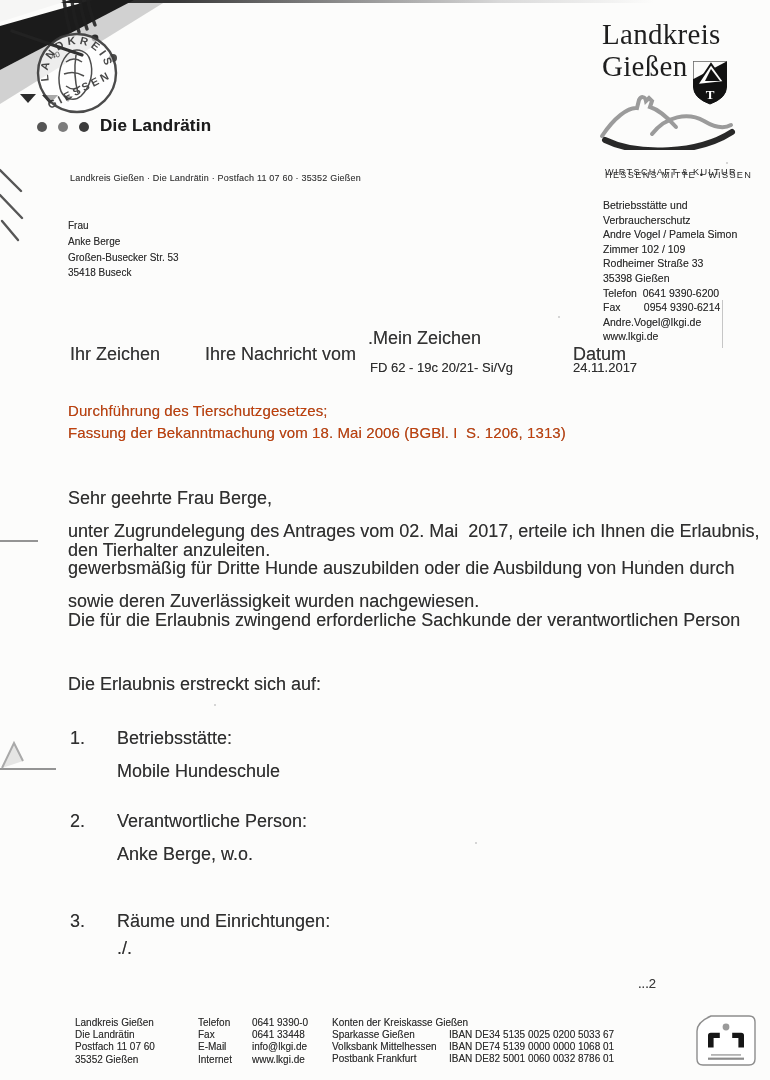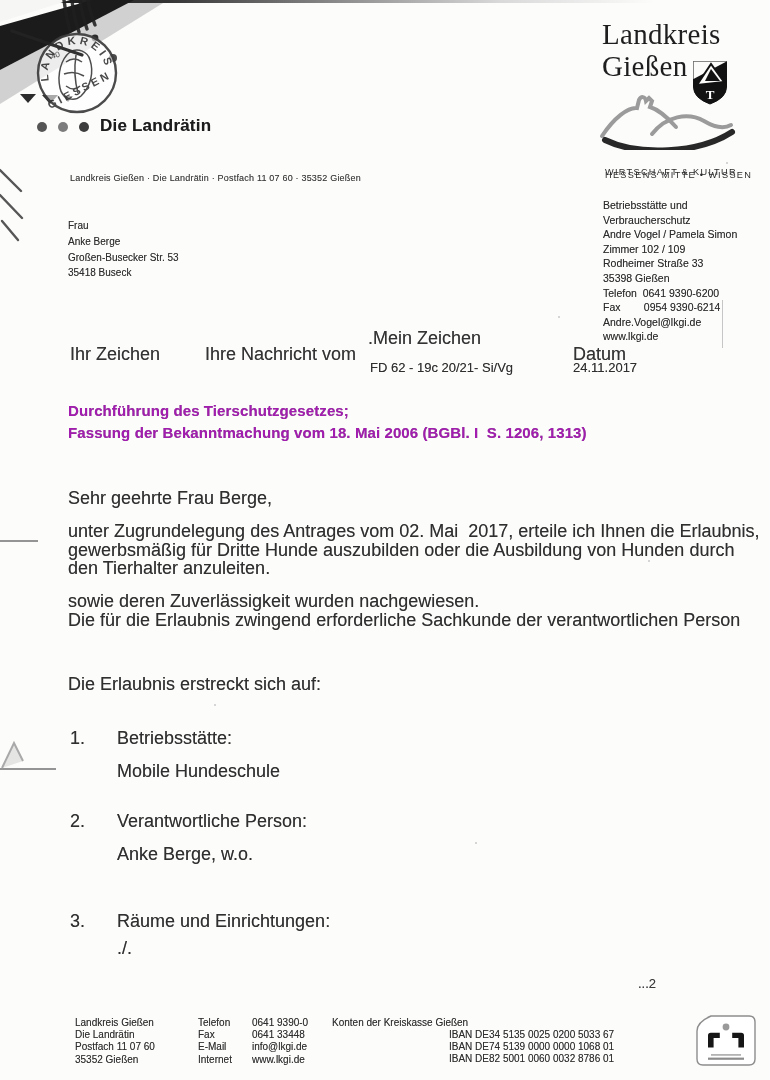--- a/index.html
+++ b/index.html
@@ -8,21 +8,21 @@
   .abs{position:absolute}
   .pre{white-space:pre}
   .doc{text-shadow:0 0 .3px rgba(45,45,45,.5)}
   .lh-title{font-size:17px;font-weight:bold;color:#1c1c1c;letter-spacing:.2px}
   .lh-dot{display:inline-block;width:10px;height:10px;border-radius:50%;margin-right:11px;vertical-align:middle}
   .return-line{font-size:9px;color:#3f3f3f;letter-spacing:.2px}
   .recipient{font-size:10px;line-height:15.8px}
   .dept{font-size:10.5px;line-height:14.6px;color:#2d2d2d}
   .ref-label{font-size:18px;color:#333}
   .ref-value{font-size:13px}
-  .subject{font-size:15px;font-weight:bold;line-height:22px;color:#a21caf;letter-spacing:.1px}
+  .subject{font-size:15px;font-weight:normal;line-height:22px;color:#c2410c;letter-spacing:.1px}
   .body-line{font-size:18px;line-height:18.5px}
   .pg-ind{font-size:13px;color:#3a3a3a}
   .f-small{font-size:10px;line-height:12.2px}
   .bold{font-weight:normal}
   .logo-name{font-family:"Liberation Serif","DejaVu Serif",serif;font-size:29px;color:#1e1e1e;letter-spacing:.3px}
   .tagline{font-size:9.2px;letter-spacing:1.3px;color:#2b2b2b}
   .top-edge{left:0;top:0;width:770px;height:3px;
     background:linear-gradient(to right,#141414 0%,#2e2e2e 20%,#8f8f8f 45%,#d9d9d9 65%,rgba(255,255,255,0) 85%)}
   .fold-line{background:#949494;height:1.5px}
   .v-fold{background:#c6c6c6;width:1px}
@@ -144,22 +144,22 @@
 
   <div class="abs subject doc" style="left:68px;top:400px">
     <div class="pre">Durchführung des Tierschutzgesetzes;</div>
     <div class="pre">Fassung der Bekanntmachung vom 18. Mai 2006 (BGBl. I  S. 1206, 1313)</div>
   </div>
 
   <div class="abs body-line doc" style="left:68px;top:489px">Sehr geehrte Frau Berge,</div>
 
   <div class="abs body-line doc" style="left:68px;top:522px">
     <div class="pre">unter Zugrundelegung des Antrages vom 02. Mai  2017, erteile ich Ihnen die Erlaubnis,</div>
+    <div class="pre">den Tierhalter anzuleiten.</div>
     <div class="pre">gewerbsmäßig für Dritte Hunde auszubilden oder die Ausbildung von Hunden durch</div>
-    <div class="pre">den Tierhalter anzuleiten.</div>
   </div>
 
   <div class="abs body-line doc" style="left:68px;top:592px">
     <div class="pre">sowie deren Zuverlässigkeit wurden nachgewiesen.</div>
     <div class="pre">Die für die Erlaubnis zwingend erforderliche Sachkunde der verantwortlichen Person</div>
   </div>
 
   <div class="abs body-line doc" style="left:68px;top:675px">Die Erlaubnis erstreckt sich auf:</div>
 
   <div class="abs body-line doc" style="left:70px;top:729px">1.</div>
@@ -190,20 +190,25 @@
     <div>Internet</div>
   </div>
   <div class="abs f-small doc" style="left:252px;top:1017px">
     <div>0641 9390-0</div>
     <div>0641 33448</div>
     <div>info@lkgi.de</div>
     <div>www.lkgi.de</div>
   </div>
 
   <div class="abs f-small bold doc" style="left:332px;top:1017px">Konten der Kreiskasse Gießen</div>
+  <div class="abs f-small doc" style="left:332px;top:1029px">
+    <div>Sparkasse Gießen</div>
+    <div>Volksbank Mittelhessen</div>
+    <div>Postbank Frankfurt</div>
+  </div>
   <div class="abs f-small doc" style="left:449px;top:1029px">
     <div>IBAN DE34 5135 0025 0200 5033 67</div>
     <div>IBAN DE74 5139 0000 0000 1068 01</div>
     <div>IBAN DE82 5001 0060 0032 8786 01</div>
   </div>
 
   <svg class="abs" style="left:694px;top:1014px" width="66" height="56" viewBox="0 0 66 56">
     <path d="M17,2 H55 Q61,2 61,8 V45 Q61,51 55,51 H9 Q3,51 3,45 V17 Q3,8 17,2 Z" fill="#ffffff" stroke="#8d8d8d" stroke-width="1.4"></path>
     <circle cx="32" cy="13" r="3.4" fill="#9a9a9a"></circle>
     <g fill="#161616">

